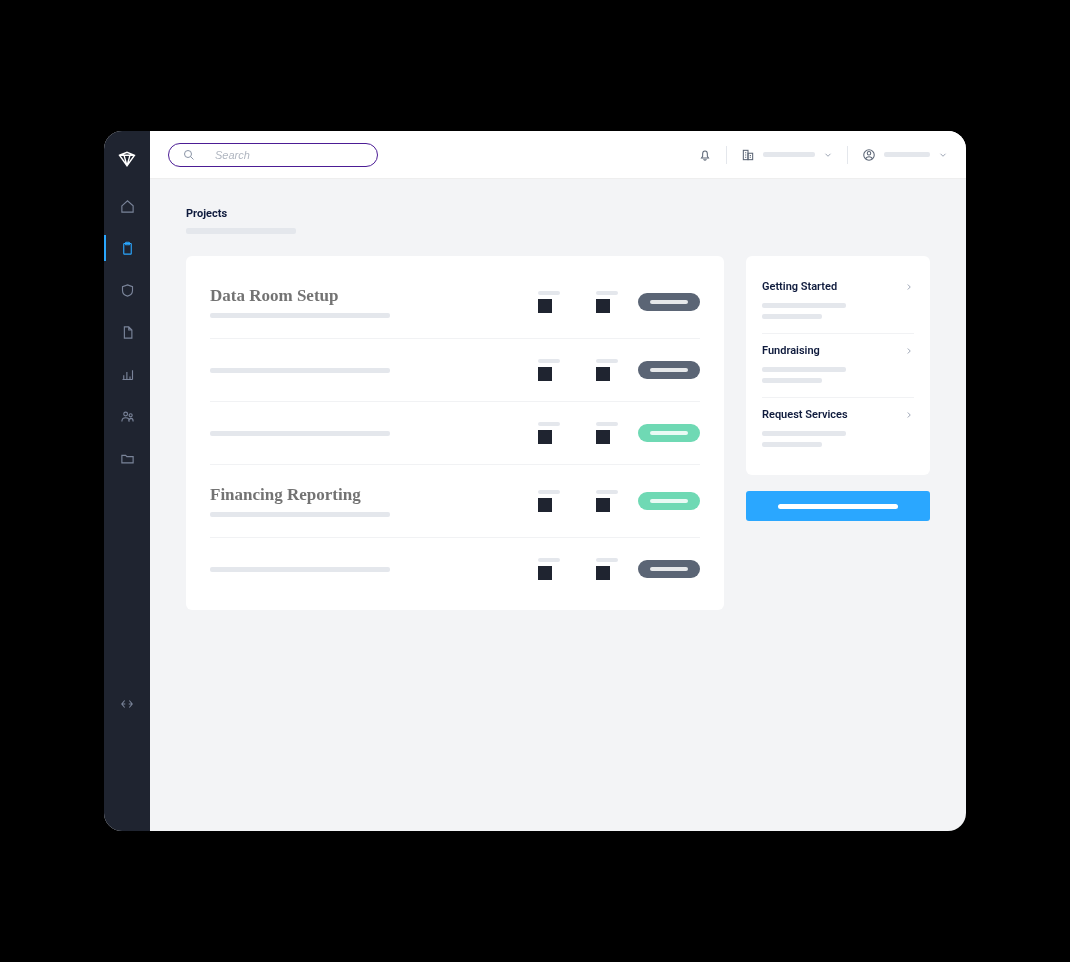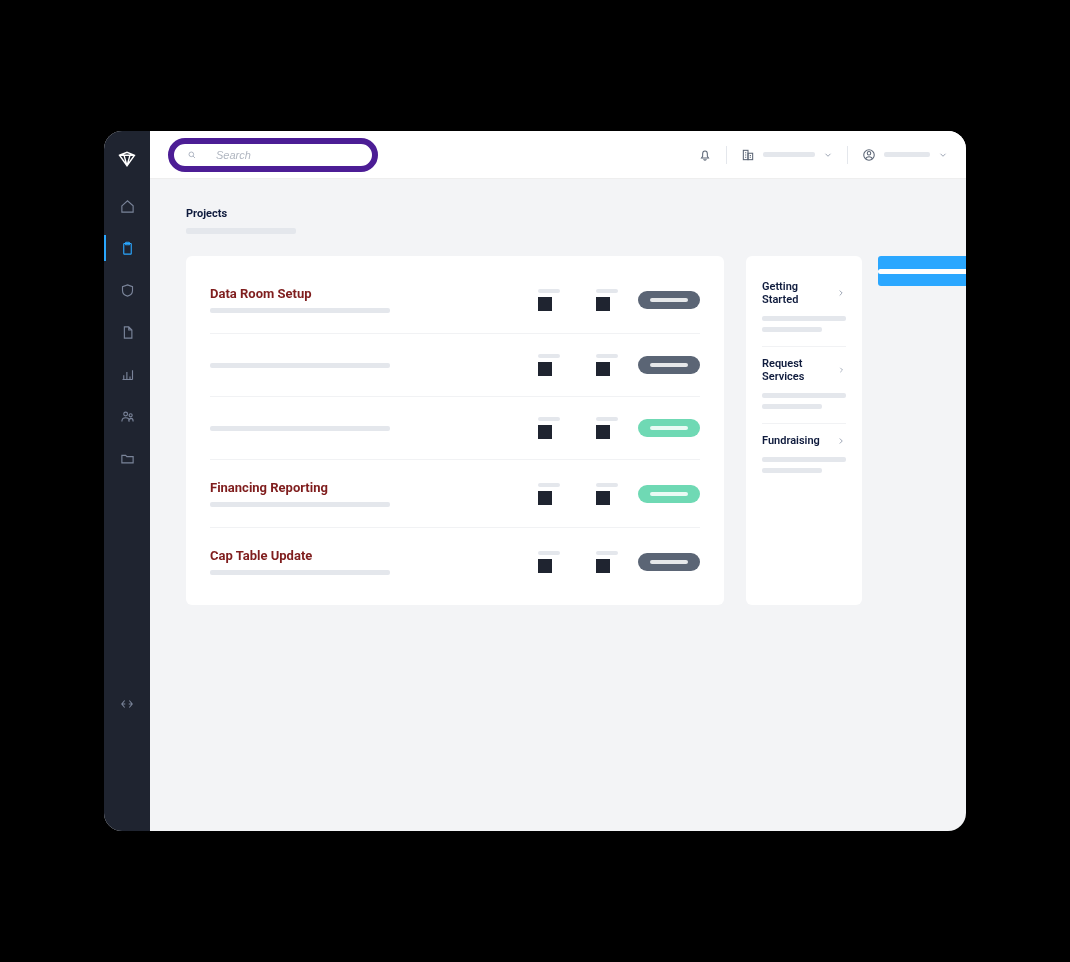--- a/index.html
+++ b/index.html
@@ -80,21 +80,21 @@
     display: flex;
     align-items: center;
     padding: 0 18px;
     gap: 16px;
     border-bottom: 1px solid #eee;
   }
   .search-box {
     display: flex;
     align-items: flex-end;
     gap: 20px;
-    border: 6px solid #4c1d95;
+    border: 1px solid #4c1d95;
     border-radius: 20px;
     padding: 5px 14px;
     width: 210px;
   }
   .search-input {
     border: none;
     outline: none;
     font-size: 11px;
     color: #666;
     background: transparent;
@@ -141,24 +141,25 @@
   }
   .project-row {
     display: flex;
     align-items: center;
     padding: 20px 0;
     border-bottom: 1px solid #f1f2f4;
   }
   .project-row:last-child { border-bottom: none; }
   .project-info { flex: 1; }
   .project-title {
-    font-size: 13px;
+    font-size: 17px;
     font-weight: 700;
-    color: #7f1d1d;
+    color: #737373;
     margin-bottom: 7px;
+    font-family: Liberation Serif, serif;
   }
   .stat-group {
     display: flex;
     gap: 36px;
     margin-right: 20px;
   }
   .stat-col {
     display: flex;
     flex-direction: column;
     gap: 4px;
@@ -180,20 +181,21 @@
   .pill.green { background: #6fd9b4; }
   .pill-inner {
     width: 38px;
     height: 4px;
     border-radius: 3px;
     background: rgba(255,255,255,0.85);
   }
   .right-col {
     width: 184px;
     display: flex;
+    flex-direction: column;
     gap: 16px;
   }
   .side-card {
     background: #fff;
     border-radius: 6px;
     padding: 14px 16px;
   }
   .side-row {
     padding: 10px 0 14px 0;
     border-bottom: 1px solid #f1f2f4;
@@ -411,21 +413,20 @@
                   <div class="stat-block"></div>
                 </div>
             </div>
             <div class="pill green">
                 <div class="pill-inner"></div>
               </div>
           </div>
 
           <div class="project-row">
             <div class="project-info">
-              <div class="project-title">Cap Table Update</div>
               <div class="ph-bar" style="width:180px;height:5px"></div>
             </div>
             <div class="stat-group">
               <div class="stat-col">
                   <div class="ph-bar" style="width:22px;height:4px"></div>
                   <div class="stat-block"></div>
                 </div>
               <div class="stat-col">
                   <div class="ph-bar" style="width:22px;height:4px"></div>
                   <div class="stat-block"></div>
@@ -446,38 +447,38 @@
               <div class="side-title">Getting Started</div>
               <svg width="10" height="10" viewBox="0 0 24 24" fill="none" stroke="#8a94a6" stroke-width="2">
                   <path d="M9 6 L15 12 L9 18"></path>
                 </svg>
             </div>
             <div class="ph-bar" style="width:84px;height:5px;margin-bottom:6px"></div>
             <div class="ph-bar" style="width:60px;height:5px"></div>
           </div>
           <div class="side-row">
             <div class="side-row-head">
+              <div class="side-title">Fundraising</div>
+              <svg width="10" height="10" viewBox="0 0 24 24" fill="none" stroke="#8a94a6" stroke-width="2">
+                  <path d="M9 6 L15 12 L9 18"></path>
+                </svg>
+            </div>
+            <div class="ph-bar" style="width:84px;height:5px;margin-bottom:6px"></div>
+            <div class="ph-bar" style="width:60px;height:5px"></div>
+          </div>
+          <div class="side-row">
+            <div class="side-row-head">
               <div class="side-title">Request Services</div>
               <svg width="10" height="10" viewBox="0 0 24 24" fill="none" stroke="#8a94a6" stroke-width="2">
                   <path d="M9 6 L15 12 L9 18"></path>
                 </svg>
             </div>
             <div class="ph-bar" style="width:84px;height:5px;margin-bottom:6px"></div>
             <div class="ph-bar" style="width:60px;height:5px"></div>
           </div>
-          <div class="side-row">
-            <div class="side-row-head">
-              <div class="side-title">Fundraising</div>
-              <svg width="10" height="10" viewBox="0 0 24 24" fill="none" stroke="#8a94a6" stroke-width="2">
-                  <path d="M9 6 L15 12 L9 18"></path>
-                </svg>
-            </div>
-            <div class="ph-bar" style="width:84px;height:5px;margin-bottom:6px"></div>
-            <div class="ph-bar" style="width:60px;height:5px"></div>
-          </div>
         </div>
         <div class="cta-button">
           <div class="cta-inner"></div>
         </div>
       </div>
     </div>
   </div>
 </div>
 
 </body></html>

